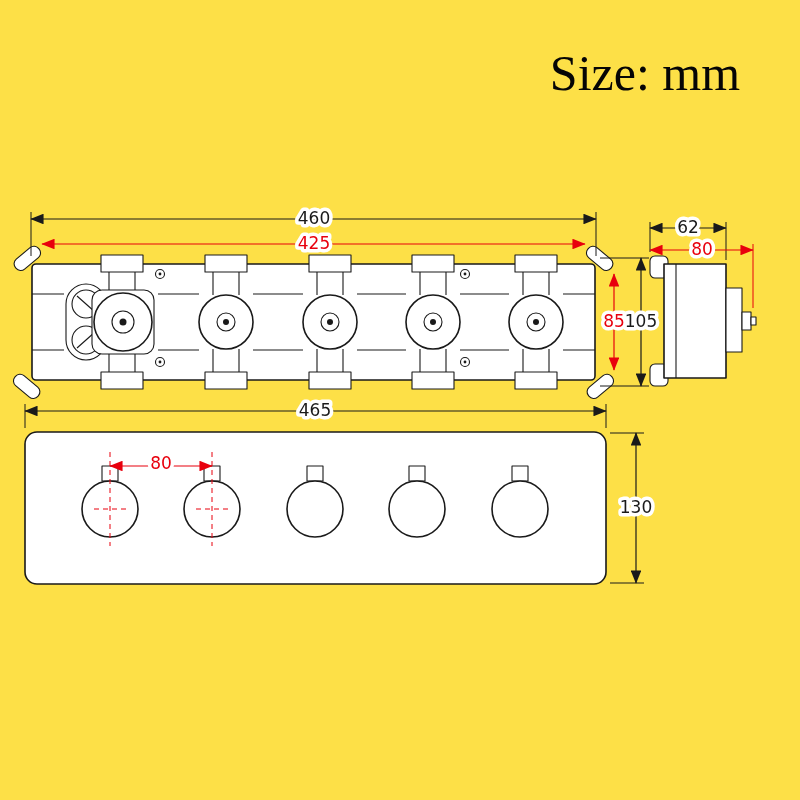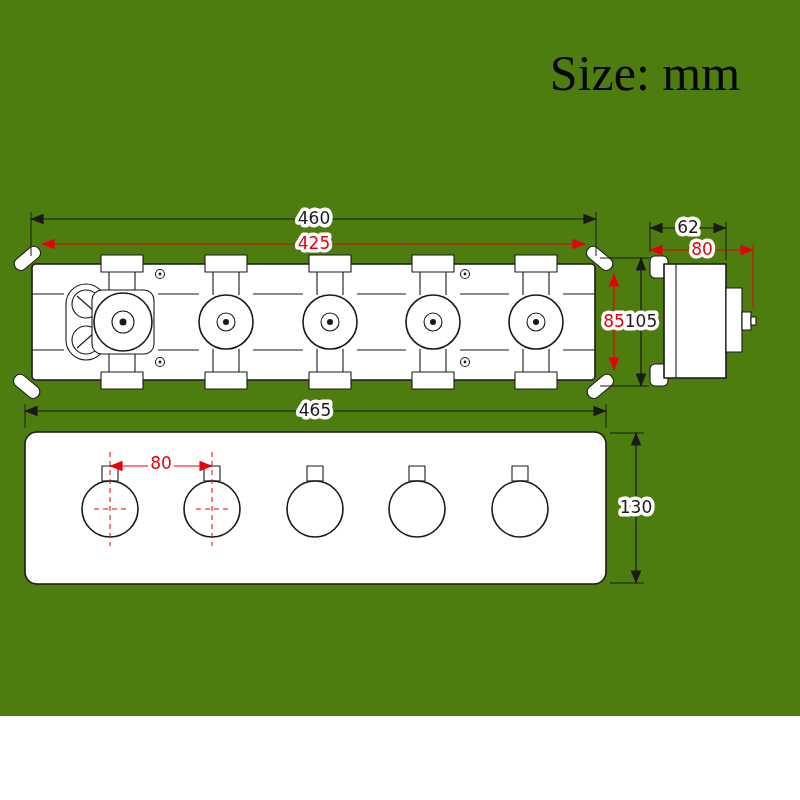--- a/index.html
+++ b/index.html
@@ -1,16 +1,16 @@
 <!DOCTYPE html>
 <html><head>
 <meta charset="utf-8">
 <style>
   html,body{margin:0;padding:0;background:#ffffff;}
-  .page{position:relative;width:800px;height:716px;background:#4d7c0f;overflow:hidden;
+  .page{position:relative;width:800px;height:800px;background:#fde047;overflow:hidden;
         font-family:"Liberation Sans",sans-serif;}
   svg{display:block;}
   .ln  {stroke:#1a1a1a;fill:none;stroke-width:1.6;stroke-linejoin:round;}
   .ln2 {stroke:#1a1a1a;fill:none;stroke-width:1.1;stroke-linejoin:round;}
   .fillw{fill:#ffffff;}
   .dim {stroke:#1a1a1a;fill:none;stroke-width:1.2;}
   .dimr{stroke:#e8000d;fill:none;stroke-width:1.2;}
   .ext {stroke:#1a1a1a;fill:none;stroke-width:1;}
   .extr{stroke:#e8000d;fill:none;stroke-width:1;}
   .dash{stroke:#e8000d;fill:none;stroke-width:1;stroke-dasharray:5 4;}

